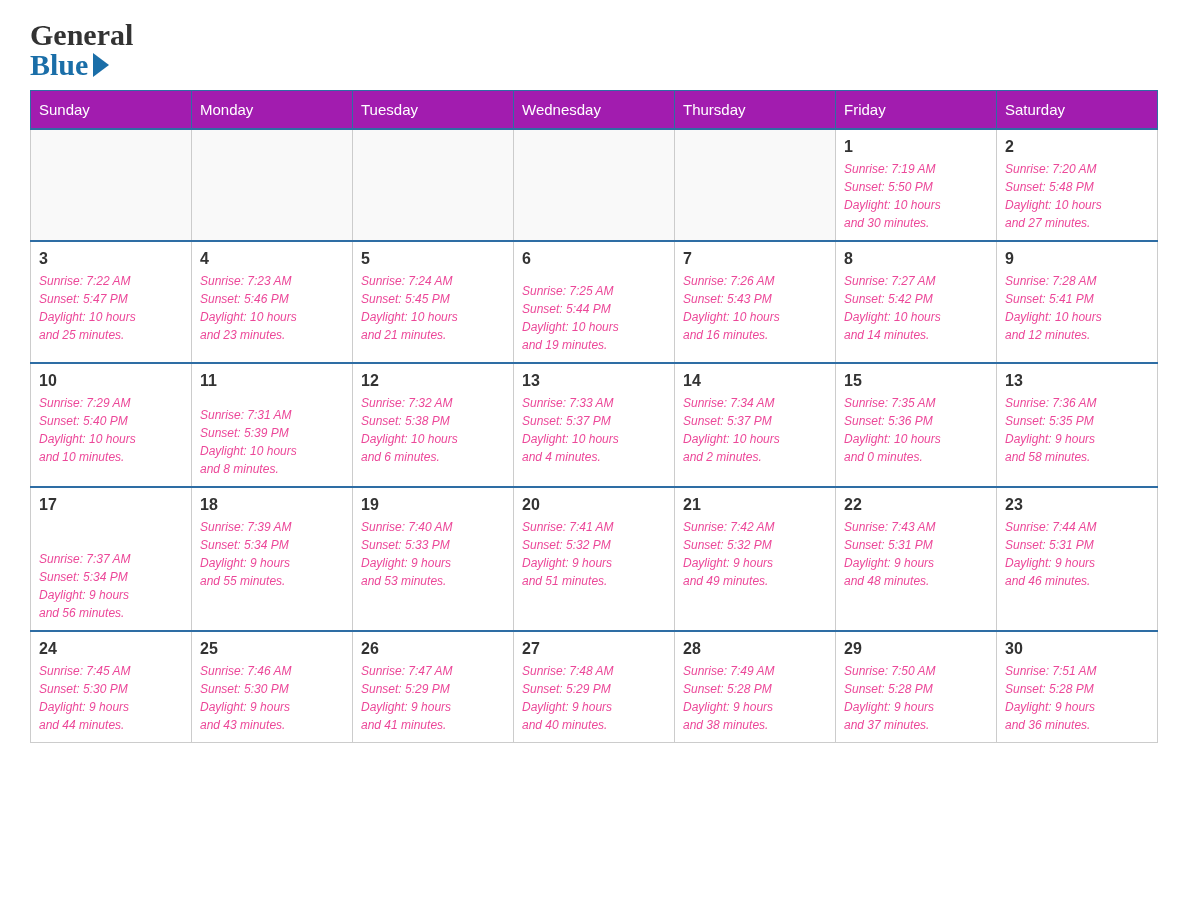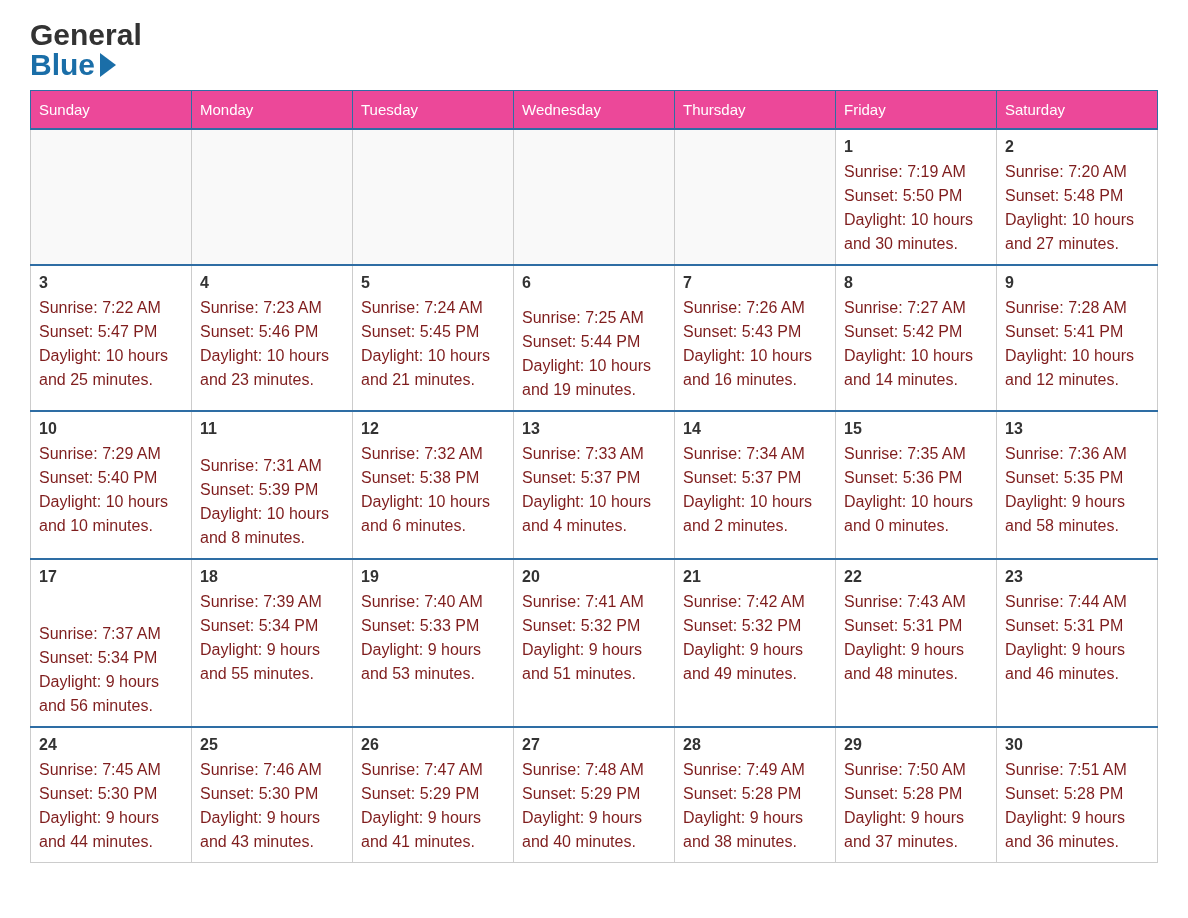--- a/index.html
+++ b/index.html
@@ -29,21 +29,21 @@
       font-size: 22px;
       color: #444;
       margin-top: 4px;
     }
     .calendar {
       width: 100%;
       border-collapse: collapse;
       margin-top: 10px;
     }
     .calendar th {
-      background-color: #ec4899;
+      background-color: #a21caf;
       color: #fff;
       padding: 10px 8px;
       font-size: 15px;
       font-weight: normal;
       text-align: left;
       border: 1px solid #2e6da4;
     }
     .calendar td {
       vertical-align: top;
       padding: 8px;
@@ -59,30 +59,32 @@
     .calendar tbody tr td {
       border-top: 2px solid #2e6da4;
     }
     .day-number {
       font-size: 16px;
       font-weight: bold;
       display: block;
       margin-bottom: 4px;
     }
     .day-info {
-      font-size: 16px;
+      font-size: 12px;
       line-height: 1.5;
-      color: #7f1d1d;
+      color: #ec4899;
+      font-style: italic;
     }
     .empty-cell {
       background: #f9f9f9;
     }
     .logo-wrapper {
       display: flex;
       align-items: flex-start;
+      font-family: Liberation Serif, serif;
     }
     .logo-text {
       display: flex;
       flex-direction: column;
       line-height: 1;
     }
     .logo-top {
       font-size: 30px;
       font-weight: bold;
       color: #333;

